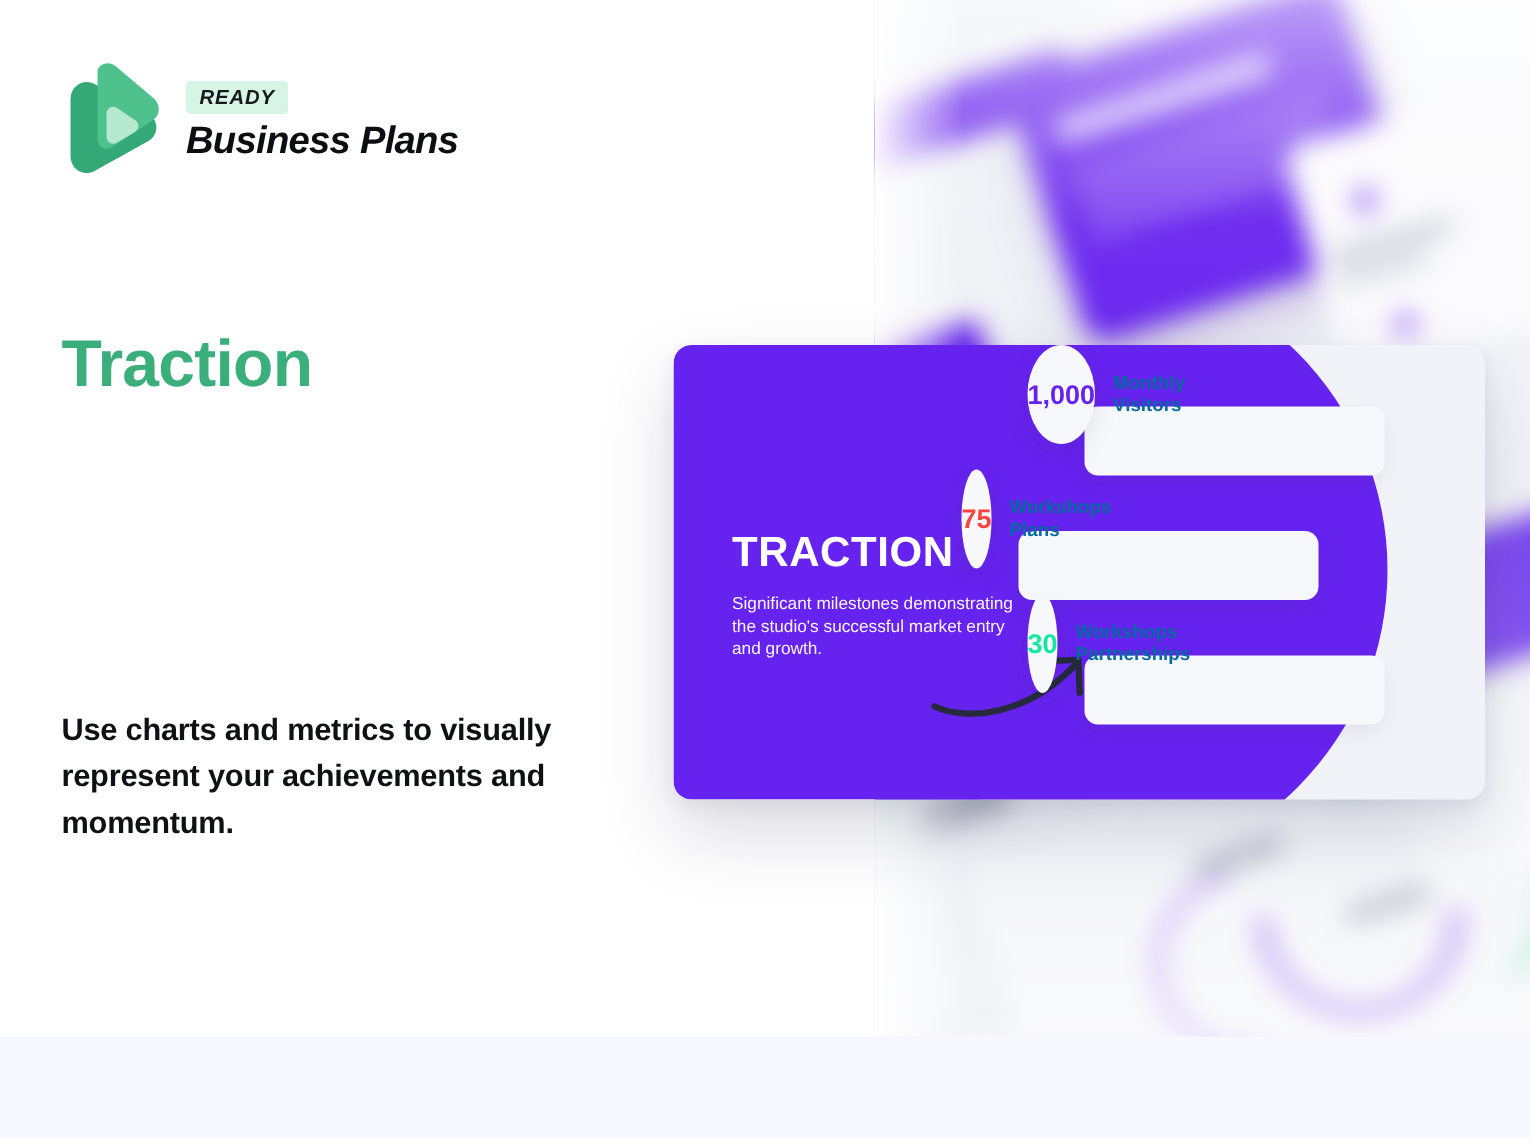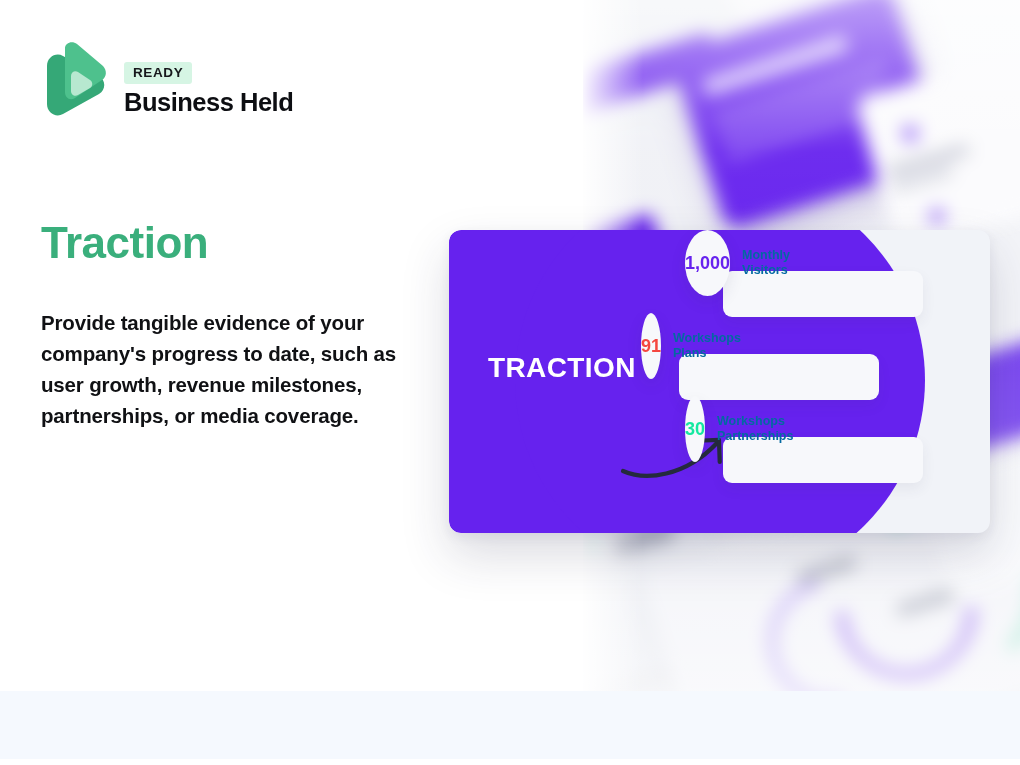--- a/index.html
+++ b/index.html
@@ -57,21 +57,21 @@
 
   .bc8{left:388px;top:500px;width:160px;height:120px;background:#f8f9fc;transform:rotate(-16deg);}
   .bc9{left:370px;top:-10px;width:160px;height:120px;background:#fafbfd;transform:rotate(-16deg);}
   .bc10{left:360px;top:395px;width:170px;height:90px;background:#6a31ee;transform:rotate(-17deg);border-radius:10px;opacity:.9;}
   .bc11{left:-80px;top:430px;width:200px;height:70px;background:#6622ee;transform:rotate(-17deg);border-radius:8px;}
 
   .photo-veil{position:absolute;inset:0;background:linear-gradient(180deg,rgba(255,255,255,.55) 0%,rgba(255,255,255,.05) 22%,rgba(255,255,255,0) 45%,rgba(255,255,255,.18) 78%,rgba(255,255,255,.55) 100%);}
   .photo-left-fade{position:absolute;left:0;top:0;width:60px;height:100%;background:linear-gradient(90deg,rgba(255,255,255,.95),rgba(255,255,255,0));}
 
   
-  .logo-row{position:absolute;left:41px;top:40px;display:flex;align-items:flex-end;}
+  .logo-row{position:absolute;left:41px;top:40px;display:flex;align-items:center;font-style:italic;}
   .logo-mark{position:relative;width:66px;height:76px;flex:none;}
   .logo-text{margin-left:17px;padding-top:7px;}
   .badge{display:inline-block;background:#d6f5e4;color:#17181c;
     font-size:13.5px;font-weight:700;letter-spacing:.6px;
     padding:3px 9px 4px;border-radius:3px;}
   .brand{margin-top:4px;font-size:25.5px;font-weight:700;color:#0d0e12;letter-spacing:-.5px;line-height:1.1;}
 
   .headline{position:absolute;left:41px;top:221px;font-size:44px;font-weight:700;color:#3aaf7c;letter-spacing:-.5px;line-height:1;}
 
   .para{position:absolute;left:41px;width:385px;color:#101114;
@@ -158,31 +158,32 @@
   <div class="logo-row">
     <div class="logo-mark">
       <svg width="66" height="76" viewBox="0 0 66 76" xmlns="http://www.w3.org/2000/svg">
         <path d="M6 26 C6 17 15 12 22 16 L58 36 C65 40 65 50 58 54 L22 74 C15 78 6 73 6 64 Z" fill="#35a877"></path>
         <path d="M24 8 C24 3 31 0 36 4 L62 26 C66 30 66 37 61 40 L34 58 C29 61 24 58 24 52 Z" fill="#4ec18d"></path>
         <path d="M30 36 C30 32 34 30 37 32 L49 40 C52 42 52 46 49 48 L37 55 C34 57 30 55 30 51 Z" fill="#b7e8d0"></path>
       </svg>
     </div>
     <div class="logo-text">
       <span class="badge">READY</span>
-      <div class="brand">Business Held</div>
+      <div class="brand">Business Plans</div>
     </div>
   </div>
 
   <div class="headline">Traction</div>
-  <div class="para para-1">Provide tangible evidence of your company's progress to date, such as user growth, revenue milestones, partnerships, or media coverage.</div>
+  <div class="para para-2">Use charts and metrics to visually represent your achievements and momentum.</div>
 
   <div class="slide">
     <div class="slide-purple"></div>
     <div class="slide-bulge"></div>
     <div class="slide-title">TRACTION</div>
+    <div class="slide-sub">Significant milestones demonstrating the studio's successful market entry and growth.</div>
 
     <div class="arrow">
       <svg width="120" height="60" viewBox="0 0 120 60" xmlns="http://www.w3.org/2000/svg">
         <path d="M4 46 C26 56 66 52 98 18" stroke="#252b3d" stroke-width="4.2" fill="none" stroke-linecap="round"></path>
         <path d="M78 15 L100 15 L100 37" stroke="#252b3d" stroke-width="4.2" fill="none" stroke-linecap="round" stroke-linejoin="round" transform="rotate(-2 99 16)"></path>
       </svg>
     </div>
 
     <div class="metrics">
       <div class="metric m1">
@@ -192,21 +193,21 @@
             <span class="num" style="color:#6622ee">1,000</span>
           </div>
           <div class="label">Monthly Visitors</div>
         </div>
       </div>
 
       <div class="metric m2">
         <div class="bar"></div>
         <div class="mfill">
           <div class="circle">
-            <span class="num" style="color:#f4463f">91</span>
+            <span class="num" style="color:#f4463f">75</span>
           </div>
           <div class="label">Workshops Plans</div>
         </div>
       </div>
 
       <div class="metric m3">
         <div class="bar"></div>
         <div class="mfill">
           <div class="circle">
             <span class="num" style="color:#14e8a0">30</span>

